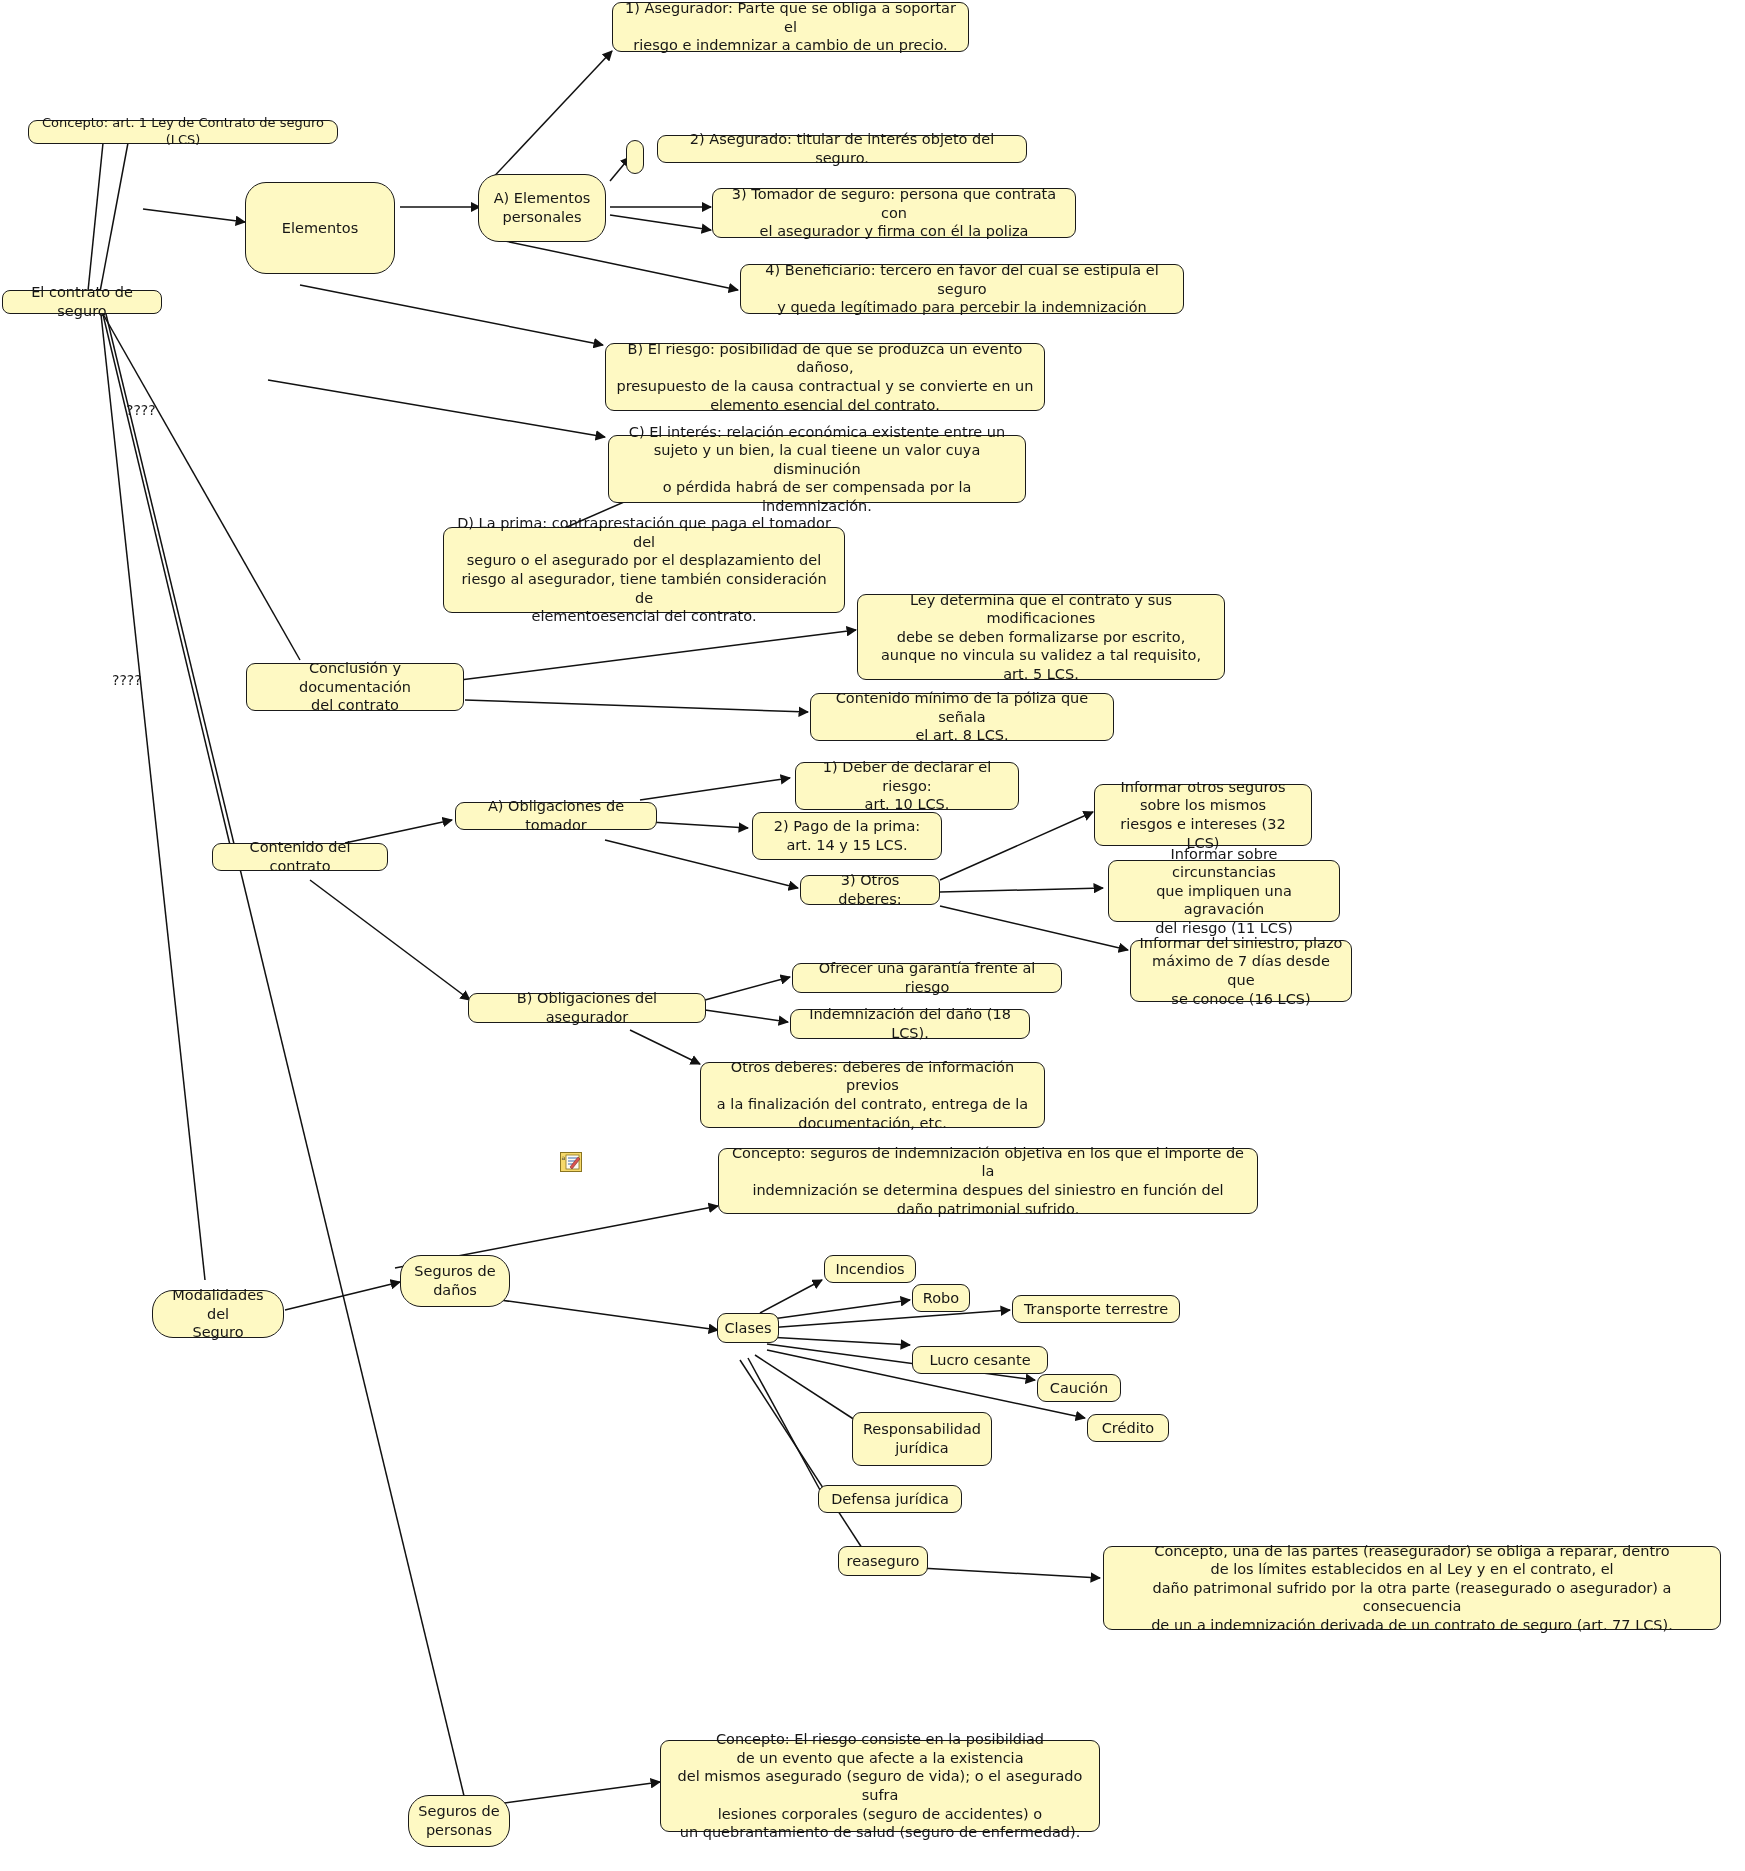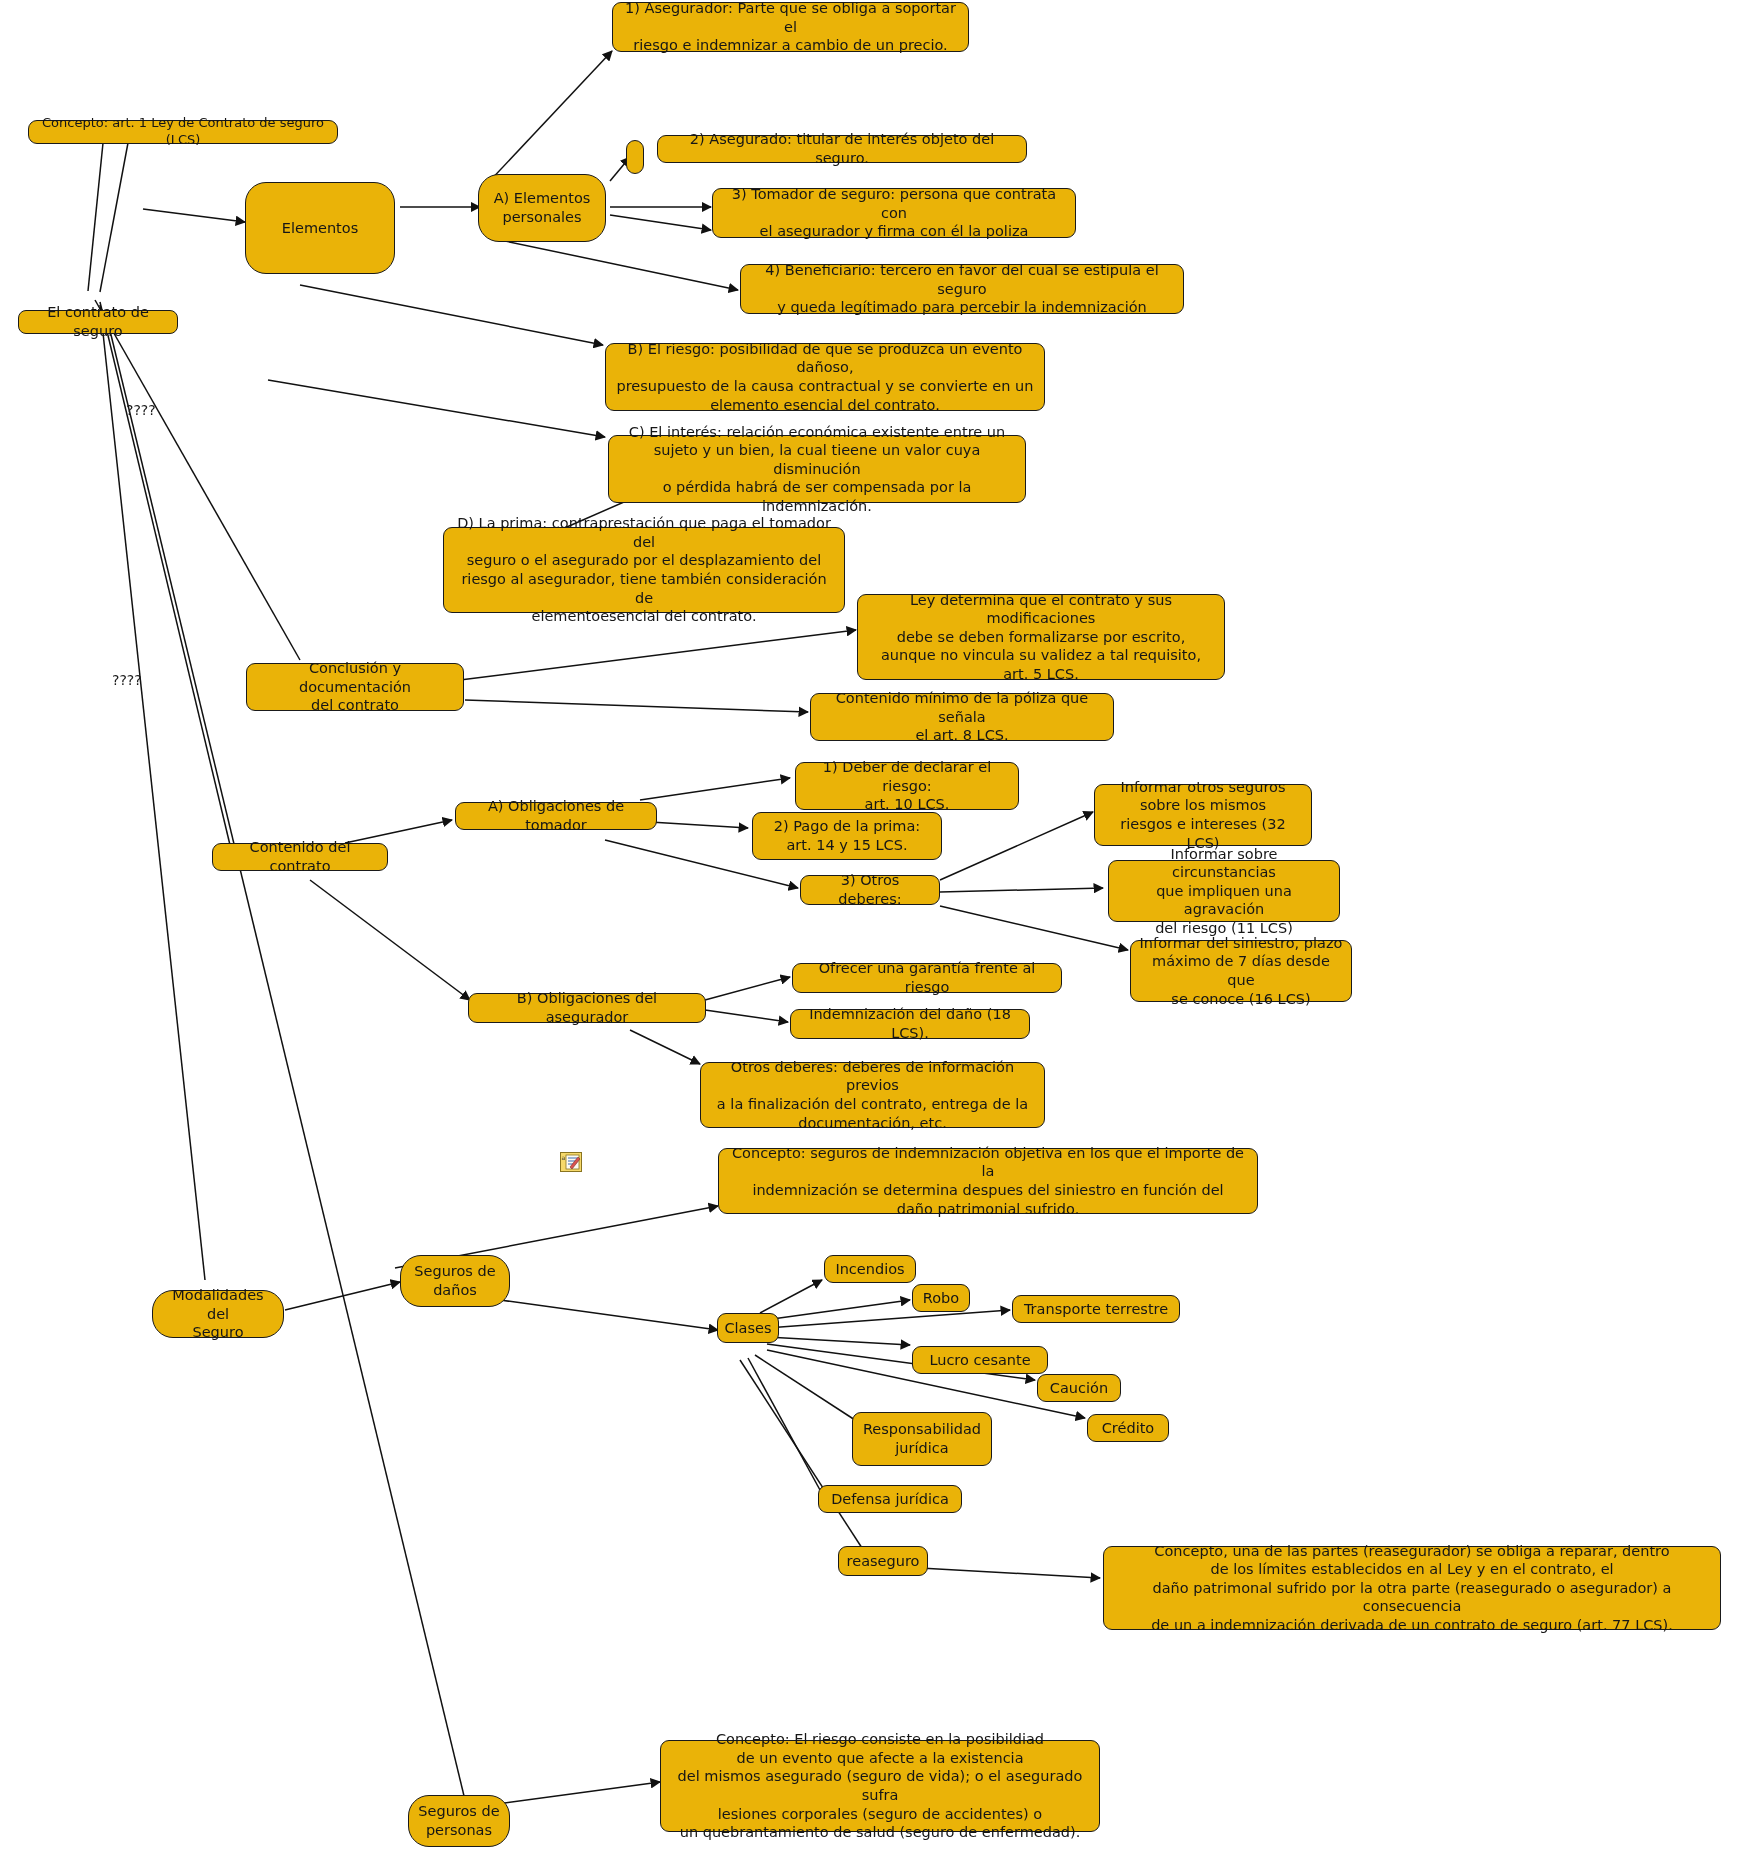--- a/index.html
+++ b/index.html
@@ -18,21 +18,21 @@
   #edges {
     position: absolute;
     left: 0; top: 0;
     width: 1745px;
     height: 1871px;
     pointer-events: none;
   }
   .node {
     position: absolute;
     box-sizing: border-box;
-    background: #eab308;
+    background: #fef9c3;
     border: 1px solid #1a1a1a;
     border-radius: 9px;
     color: #161616;
     font-size: 14.5px;
     line-height: 1.28;
     text-align: center;
     padding: 5px 8px;
     display: flex;
     align-items: center;
     justify-content: center;
@@ -147,21 +147,21 @@
       <path d="M 920 1568 L 1100 1578" marker-end="url(#arrow)"></path>
 
       <path d="M 105 310 L 465 1800"></path>
 
       <path d="M 490 1805 L 660 1782" marker-end="url(#arrow)"></path>
     </g>
   </svg>
 
   <div class="node tiny" style="left:28px; top:120px; width:310px; height:24px;">Concepto: art. 1 Ley de Contrato de seguro (LCS)</div>
 
-  <div class="node root" style="left:18px; top:290px; width:160px; height:24px;margin-top:20px;">El contrato de seguro</div>
+  <div class="node root" style="left:2px; top:290px; width:160px; height:24px;">El contrato de seguro</div>
 
   <div class="node big" style="left:245px; top:182px; width:150px; height:92px;">Elementos</div>
 
   <div class="node big" style="left:478px; top:174px; width:128px; height:68px;">A) Elementos
 personales</div>
 
   <div class="node" style="left:626px; top:140px; width:18px; height:34px; border-radius:9px;"></div>
 
   <div class="node" style="left:612px; top:2px; width:357px; height:50px;">1) Asegurador: Parte que se obliga a soportar el
 riesgo e indemnizar a cambio de un precio.</div>

